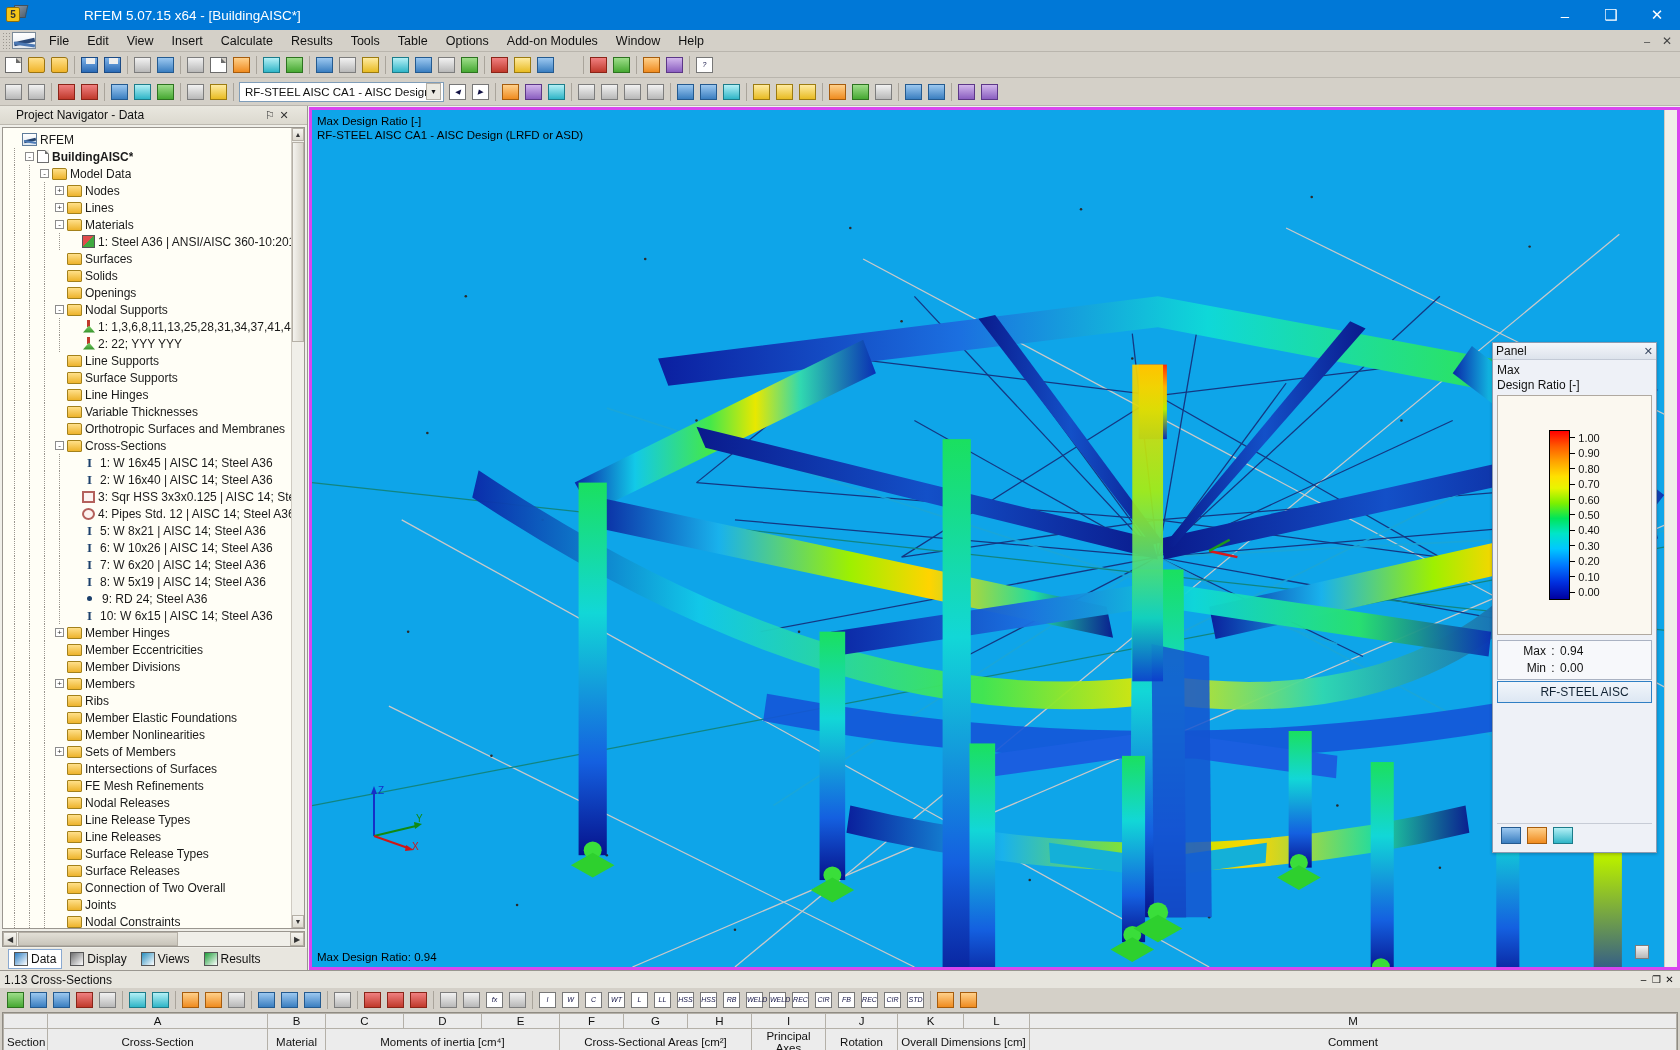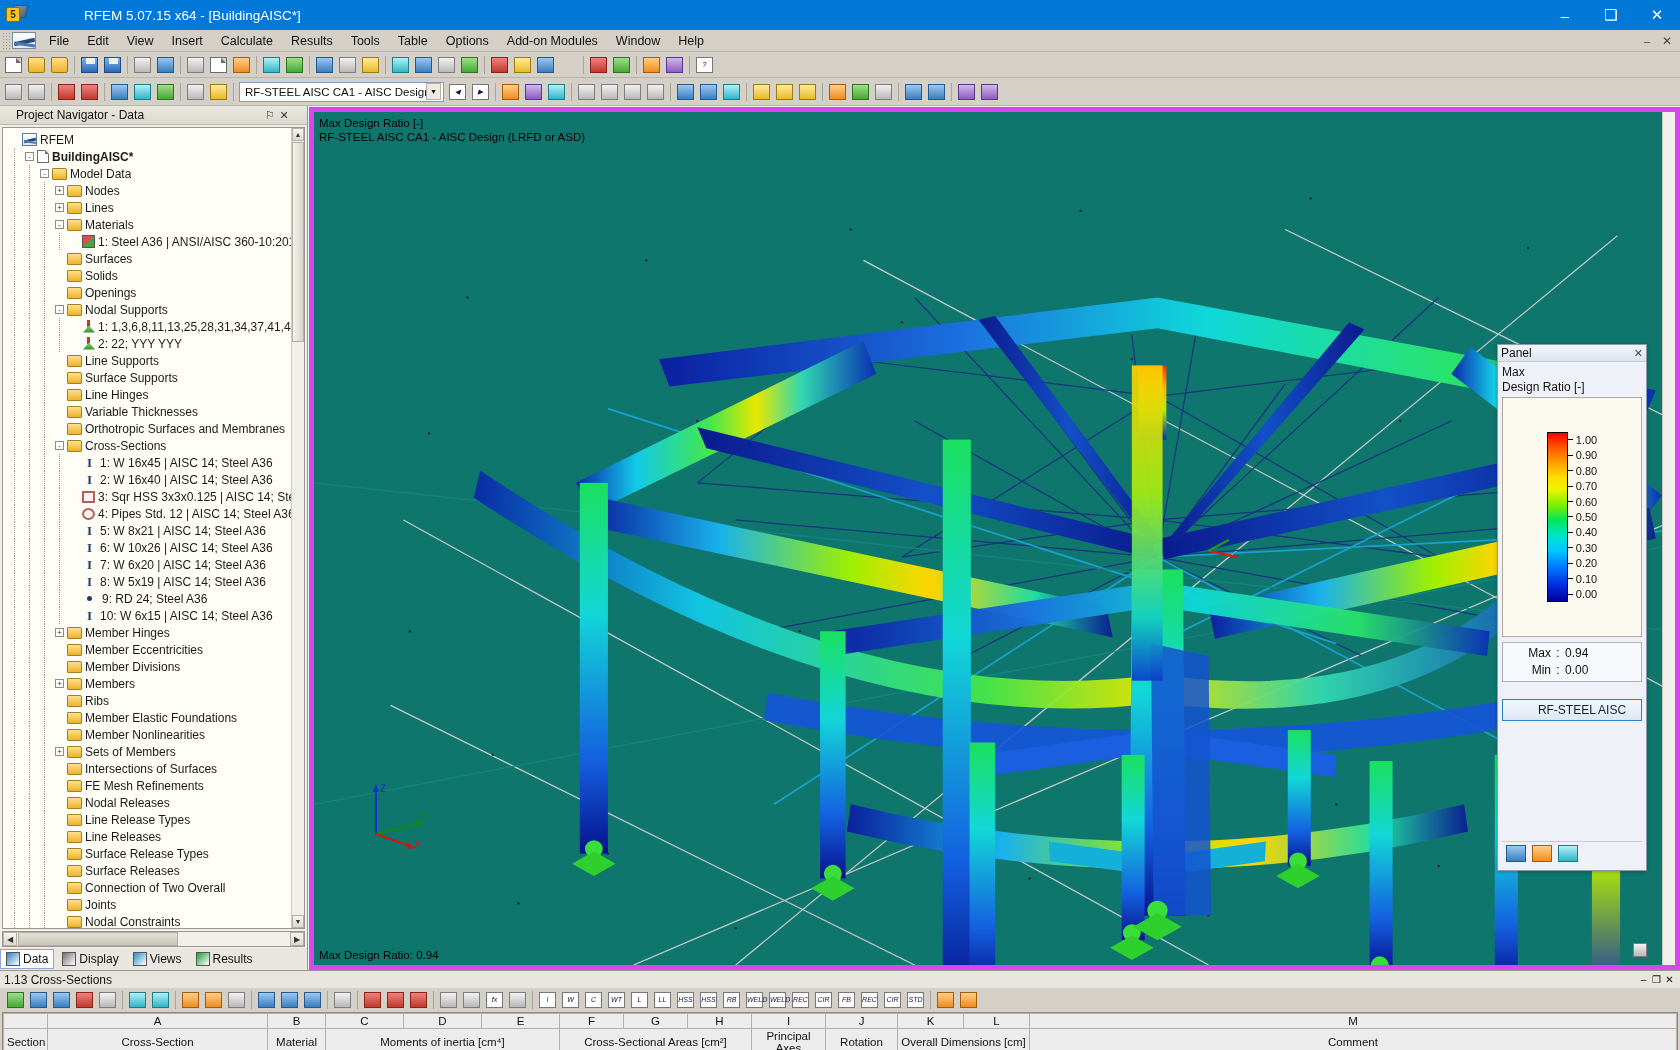--- a/index.html
+++ b/index.html
@@ -123,39 +123,39 @@
   .nav-scroll .dn { position:absolute; bottom:0; left:0; right:0; }
   .nav-scroll .thumb { position:absolute; left:0; right:0; top:14px; height:200px;
      background:linear-gradient(90deg,#f4f3ee,#d7d3c9); border:1px solid #b5b0a6;}
   .nav-hscroll { height:16px; margin:0 2px 1px 2px; border:1px solid #9a968f; background:#f0efe9;
      display:flex; align-items:center; }
   .nav-hscroll .lb,.nav-hscroll .rb { width:14px; height:14px; font-size:8px; text-align:center;
      line-height:13px; color:#333; background:linear-gradient(#f6f5f0,#ddd9cf); border:1px solid #b5b0a6;}
   .nav-hscroll .hth { width:160px; height:14px; margin-left:1px;
      background:linear-gradient(#e2dfd6,#c9c5bb); border:1px solid #b5b0a6; }
   .nav-hscroll .sp { flex:1; }
-  .nav-tabs { height:22px; display:flex; align-items:center; gap:2px; padding:1px 0;
+  .nav-tabs { height:22px; display:flex; align-items:center; gap:2px; padding:1px 8px;
      background:#e8e6df; }
   .nav-tab { display:flex; align-items:center; gap:3px; padding:2px 5px; font-size:12px;
      color:#111; border:1px solid transparent; }
   .nav-tab.active { background:#fff; border:1px solid #8aa9d0; }
   .nav-tab .g { width:14px; height:14px; }
 
   
-  .view3d { flex:1; background:#0f766e; position:relative; border:5px solid #d946ef;
+  .view3d { flex:1; background:#0ea5e9; position:relative; border:3px solid #d946ef;
      margin:1px 0 0 1px; overflow:hidden; }
   .view-label { position:absolute; left:5px; top:4px; font-size:11.5px; color:#000;
      line-height:14px; z-index:6;}
   .view-bottom { position:absolute; left:5px; bottom:4px; font-size:11.5px; color:#000; z-index:6;}
   .vp-scroll-r { position:absolute; right:0; top:0; bottom:0; width:13px; background:#f0efe9;
      border-left:1px solid #cfcbc2; z-index:7;}
   .axes { position:absolute; left:48px; bottom:115px; width:70px; height:70px; z-index:6;}
 
   
-  .panel { position:absolute; right:28px; top:232px; width:150px; background:#eef1f7;
+  .panel { position:absolute; right:20px; top:232px; width:165px; background:#eef1f7;
      border:1px solid #8d9bb0; z-index:8; box-shadow:0 1px 3px rgba(0,0,0,.25);}
   .panel-head { height:17px; background:linear-gradient(#f4f6fa,#dde3ec); display:flex;
      align-items:center; padding:0 3px; font-size:12px; color:#111;
      border-bottom:1px solid #c3cad6;}
   .panel-head .t { flex:1; }
   .panel-head .x { font-size:11px; color:#3a4a63; }
   .panel-body { padding:3px 4px 5px 4px; }
   .panel-body .lab { font-size:12px; color:#111; line-height:15px; }
   .legend-box { background:#fbf8f0; border:1px solid #b0a9a0; margin-top:2px; height:240px;
      display:flex; align-items:center; justify-content:center; }
@@ -167,21 +167,21 @@
        #0030e0 90%, #0000a0 100%); }
   .legend-ticks { display:flex; flex-direction:column; justify-content:space-between;
      margin-left:0px; }
   .ltick { display:flex; align-items:center; height:15.4px; }
   .ltick .dash { width:5px; height:1px; background:#000; }
   .ltick .val { font-size:11px; color:#111; margin-left:3px; }
   .minmax { background:#f7f8fb; border:1px solid #aab2c2; margin-top:5px; padding:2px 6px; }
   .mm-row { display:flex; font-size:12px; color:#111; line-height:17px; }
   .mm-row .k { width:42px; text-align:right; }
   .mm-row .c { width:14px; text-align:center; }
-  .panel-btn { margin-top:17px; height:22px; background:linear-gradient(#f2f6fb,#dde7f3);
+  .panel-btn { margin-top:1px; height:22px; background:linear-gradient(#f2f6fb,#dde7f3);
      border:1px solid #2f7fc4; color:#123; font-size:12px; display:flex;
      align-items:center; justify-content:center;padding-left:20px; }
   .panel-tools { margin-top:120px; display:flex; gap:6px; padding:3px 4px;
      border-top:1px solid #c7ccd6; }
   .ptool { width:20px; height:17px; }
 
   
   .tablewrap { height:186px; background:#d4d0c8; border-top:1px solid #9a968f;
      display:flex; flex-direction:column; }
   .table-title { height:17px; display:flex; align-items:center; padding:8px 4px;

